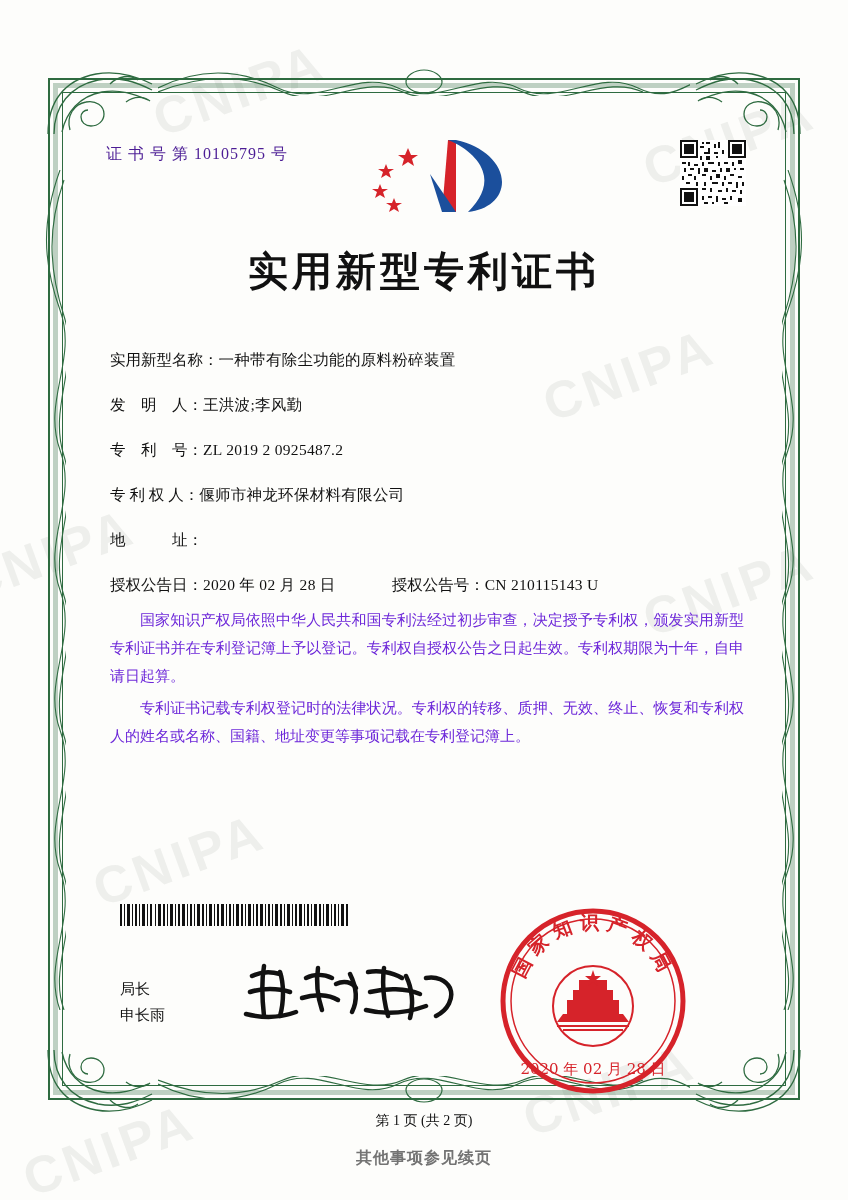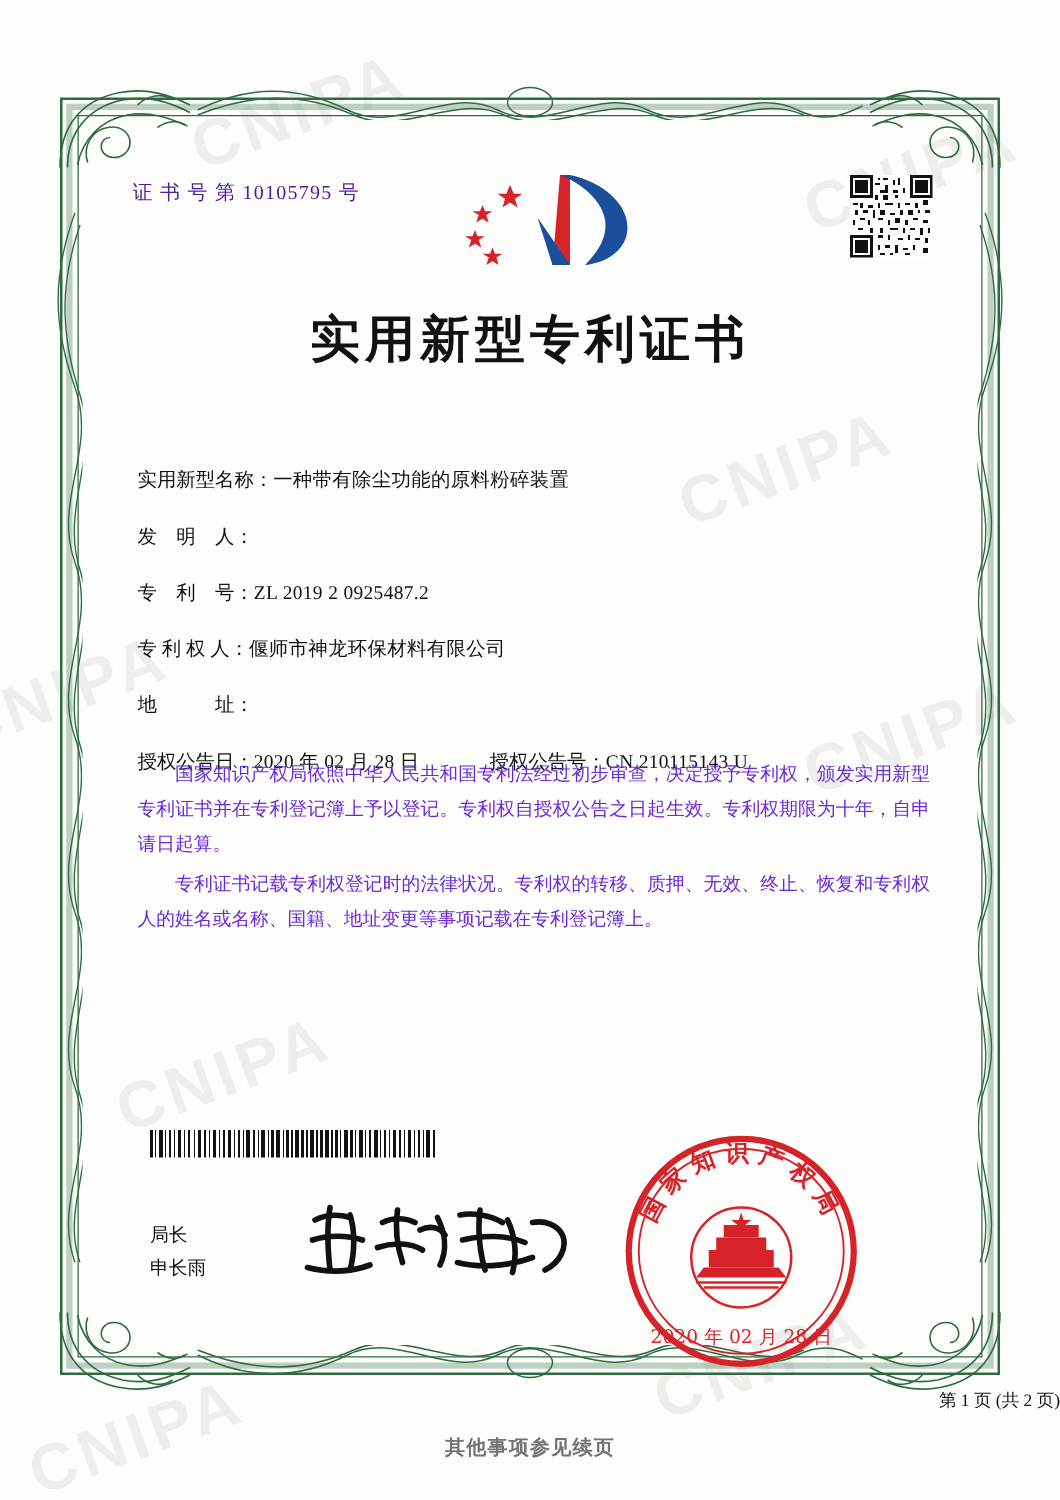--- a/index.html
+++ b/index.html
@@ -155,21 +155,20 @@
     left: 48px;
     top: 258px;
     width: 640px;
   }
   .field-row {
     display: flex;
     align-items: baseline;
     margin-bottom: 24px;
     font-size: 15.5px;
     color: #111;
-    margin-top: 24px;
   }
   .field-label {
     white-space: pre;
     flex: 0 0 auto;
   }
   .field-value {
     flex: 1 1 auto;
     letter-spacing: 0.3px;
   }
   .field-row.two-col .field-value { flex: 0 0 auto; }
@@ -221,21 +220,21 @@
     top: 810px;
     width: 198px;
     height: 198px;
   }
 
   .page-num {
     position: absolute;
     left: 0;
     top: 1112px;
     width: 848px;
-    text-align: right;
+    text-align: center;
     font-size: 14px;
     color: #111;
   }
   .footer-note {
     position: absolute;
     left: 0;
     top: 1148px;
     width: 848px;
     text-align: center;
     font-size: 16px;
@@ -445,20 +444,21 @@
 
     <div class="main-title">实用新型专利证书</div>
 
     <div class="fields">
       <div class="field-row">
         <span class="field-label">实用新型名称：</span>
         <span class="field-value">一种带有除尘功能的原料粉碎装置</span>
       </div>
       <div class="field-row">
         <span class="field-label">发　明　人：</span>
+        <span class="field-value">王洪波;李风勤</span>
       </div>
       <div class="field-row">
         <span class="field-label">专　利　号：</span>
         <span class="field-value">ZL 2019 2 0925487.2</span>
       </div>
       <div class="field-row">
         <span class="field-label">专 利 权 人：</span>
         <span class="field-value">偃师市神龙环保材料有限公司</span>
       </div>
       <div class="field-row">

